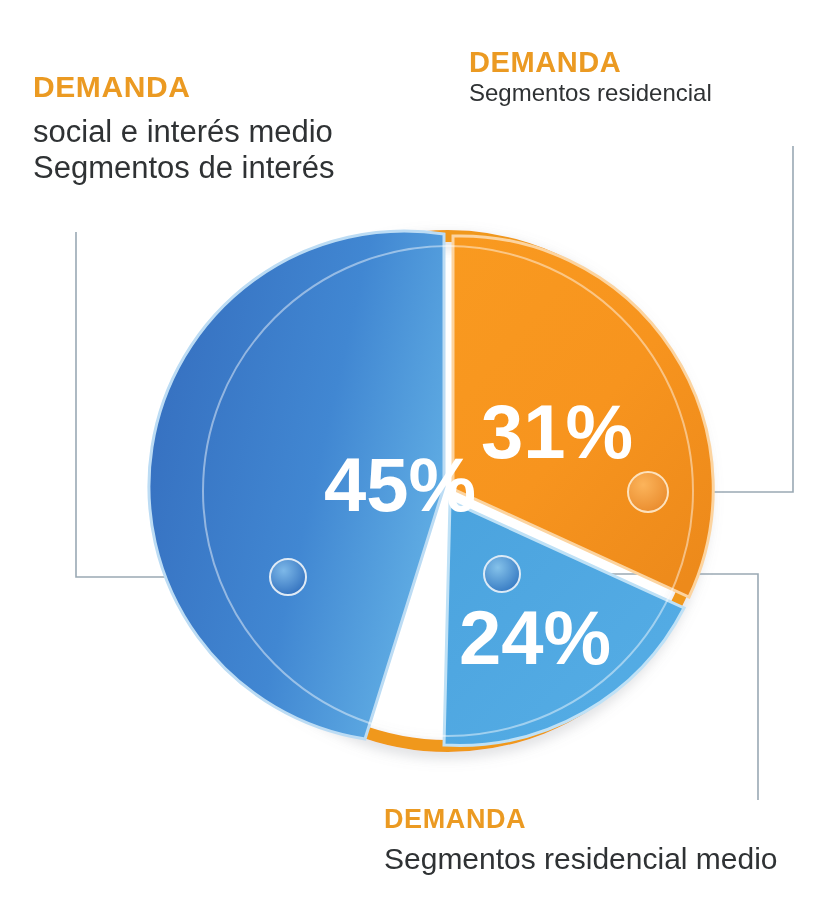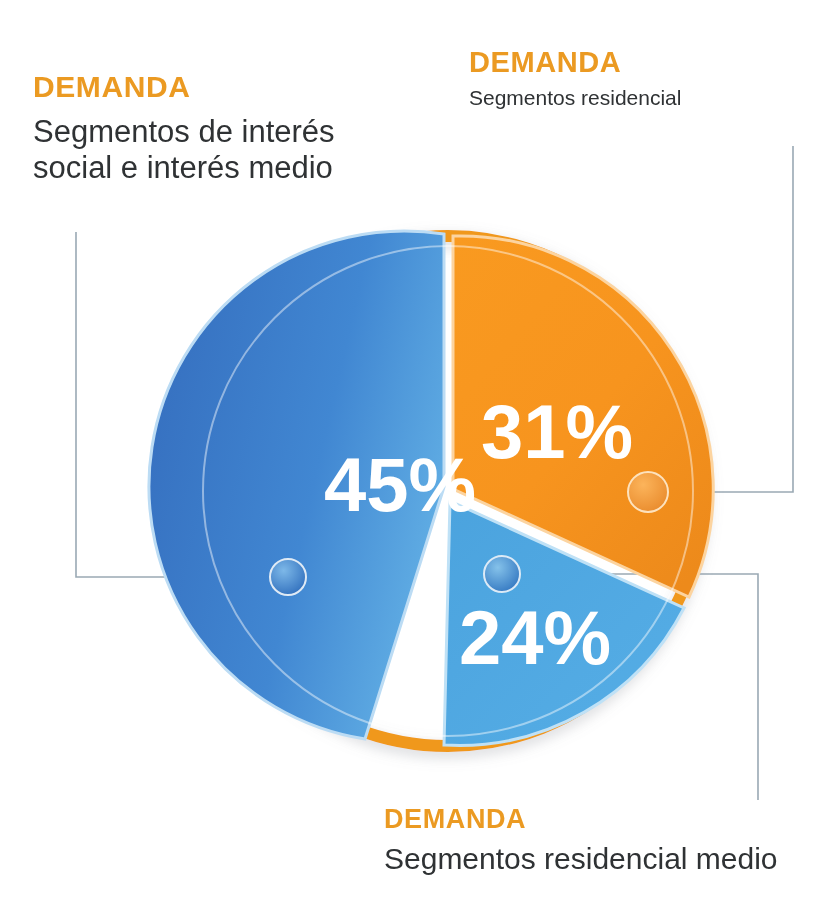--- a/index.html
+++ b/index.html
@@ -39,21 +39,21 @@
     top: 72px;
   }
   #callout-social .kicker { font-size: 30px; }
   #callout-social .desc   { font-size: 31px; margin-top: 12px; }
 
   #callout-residencial {
     left: 469px;
     top: 48px;
   }
   #callout-residencial .kicker { font-size: 29px; }
-  #callout-residencial .desc   { font-size: 21px; margin-top: 9px; white-space: nowrap; }
+  #callout-residencial .desc   { font-size: 24px; margin-top: 2px; white-space: nowrap; }
 
   #callout-residencial-plus {
     left: 384px;
     top: 806px;
   }
   #callout-residencial-plus .kicker { font-size: 27px; }
   #callout-residencial-plus .desc   { font-size: 30px; margin-top: 9px; white-space: nowrap; }
 
   
   #chart-layer {
@@ -138,22 +138,22 @@
     </g>
 
     <text class="pct-label" x="400" y="484">45%</text>
     <text class="pct-label" x="557" y="431">31%</text>
     <text class="pct-label" x="535" y="637">24%</text>
   </svg>
 
   <div class="callout" id="callout-social">
     <div class="kicker" style="color:#eb9a22;">DEMANDA</div>
     <div class="desc">
+      <div>social e interés medio</div>
       <div>Segmentos de interés</div>
-      <div>social e interés medio</div>
     </div>
   </div>
 
   <div class="callout" id="callout-residencial">
     <div class="kicker" style="color:#eb9a22;">DEMANDA</div>
     <div class="desc">Segmentos residencial</div>
   </div>
 
   <div class="callout" id="callout-residencial-plus">
     <div class="kicker" style="color:#eb9a22;">DEMANDA</div>

